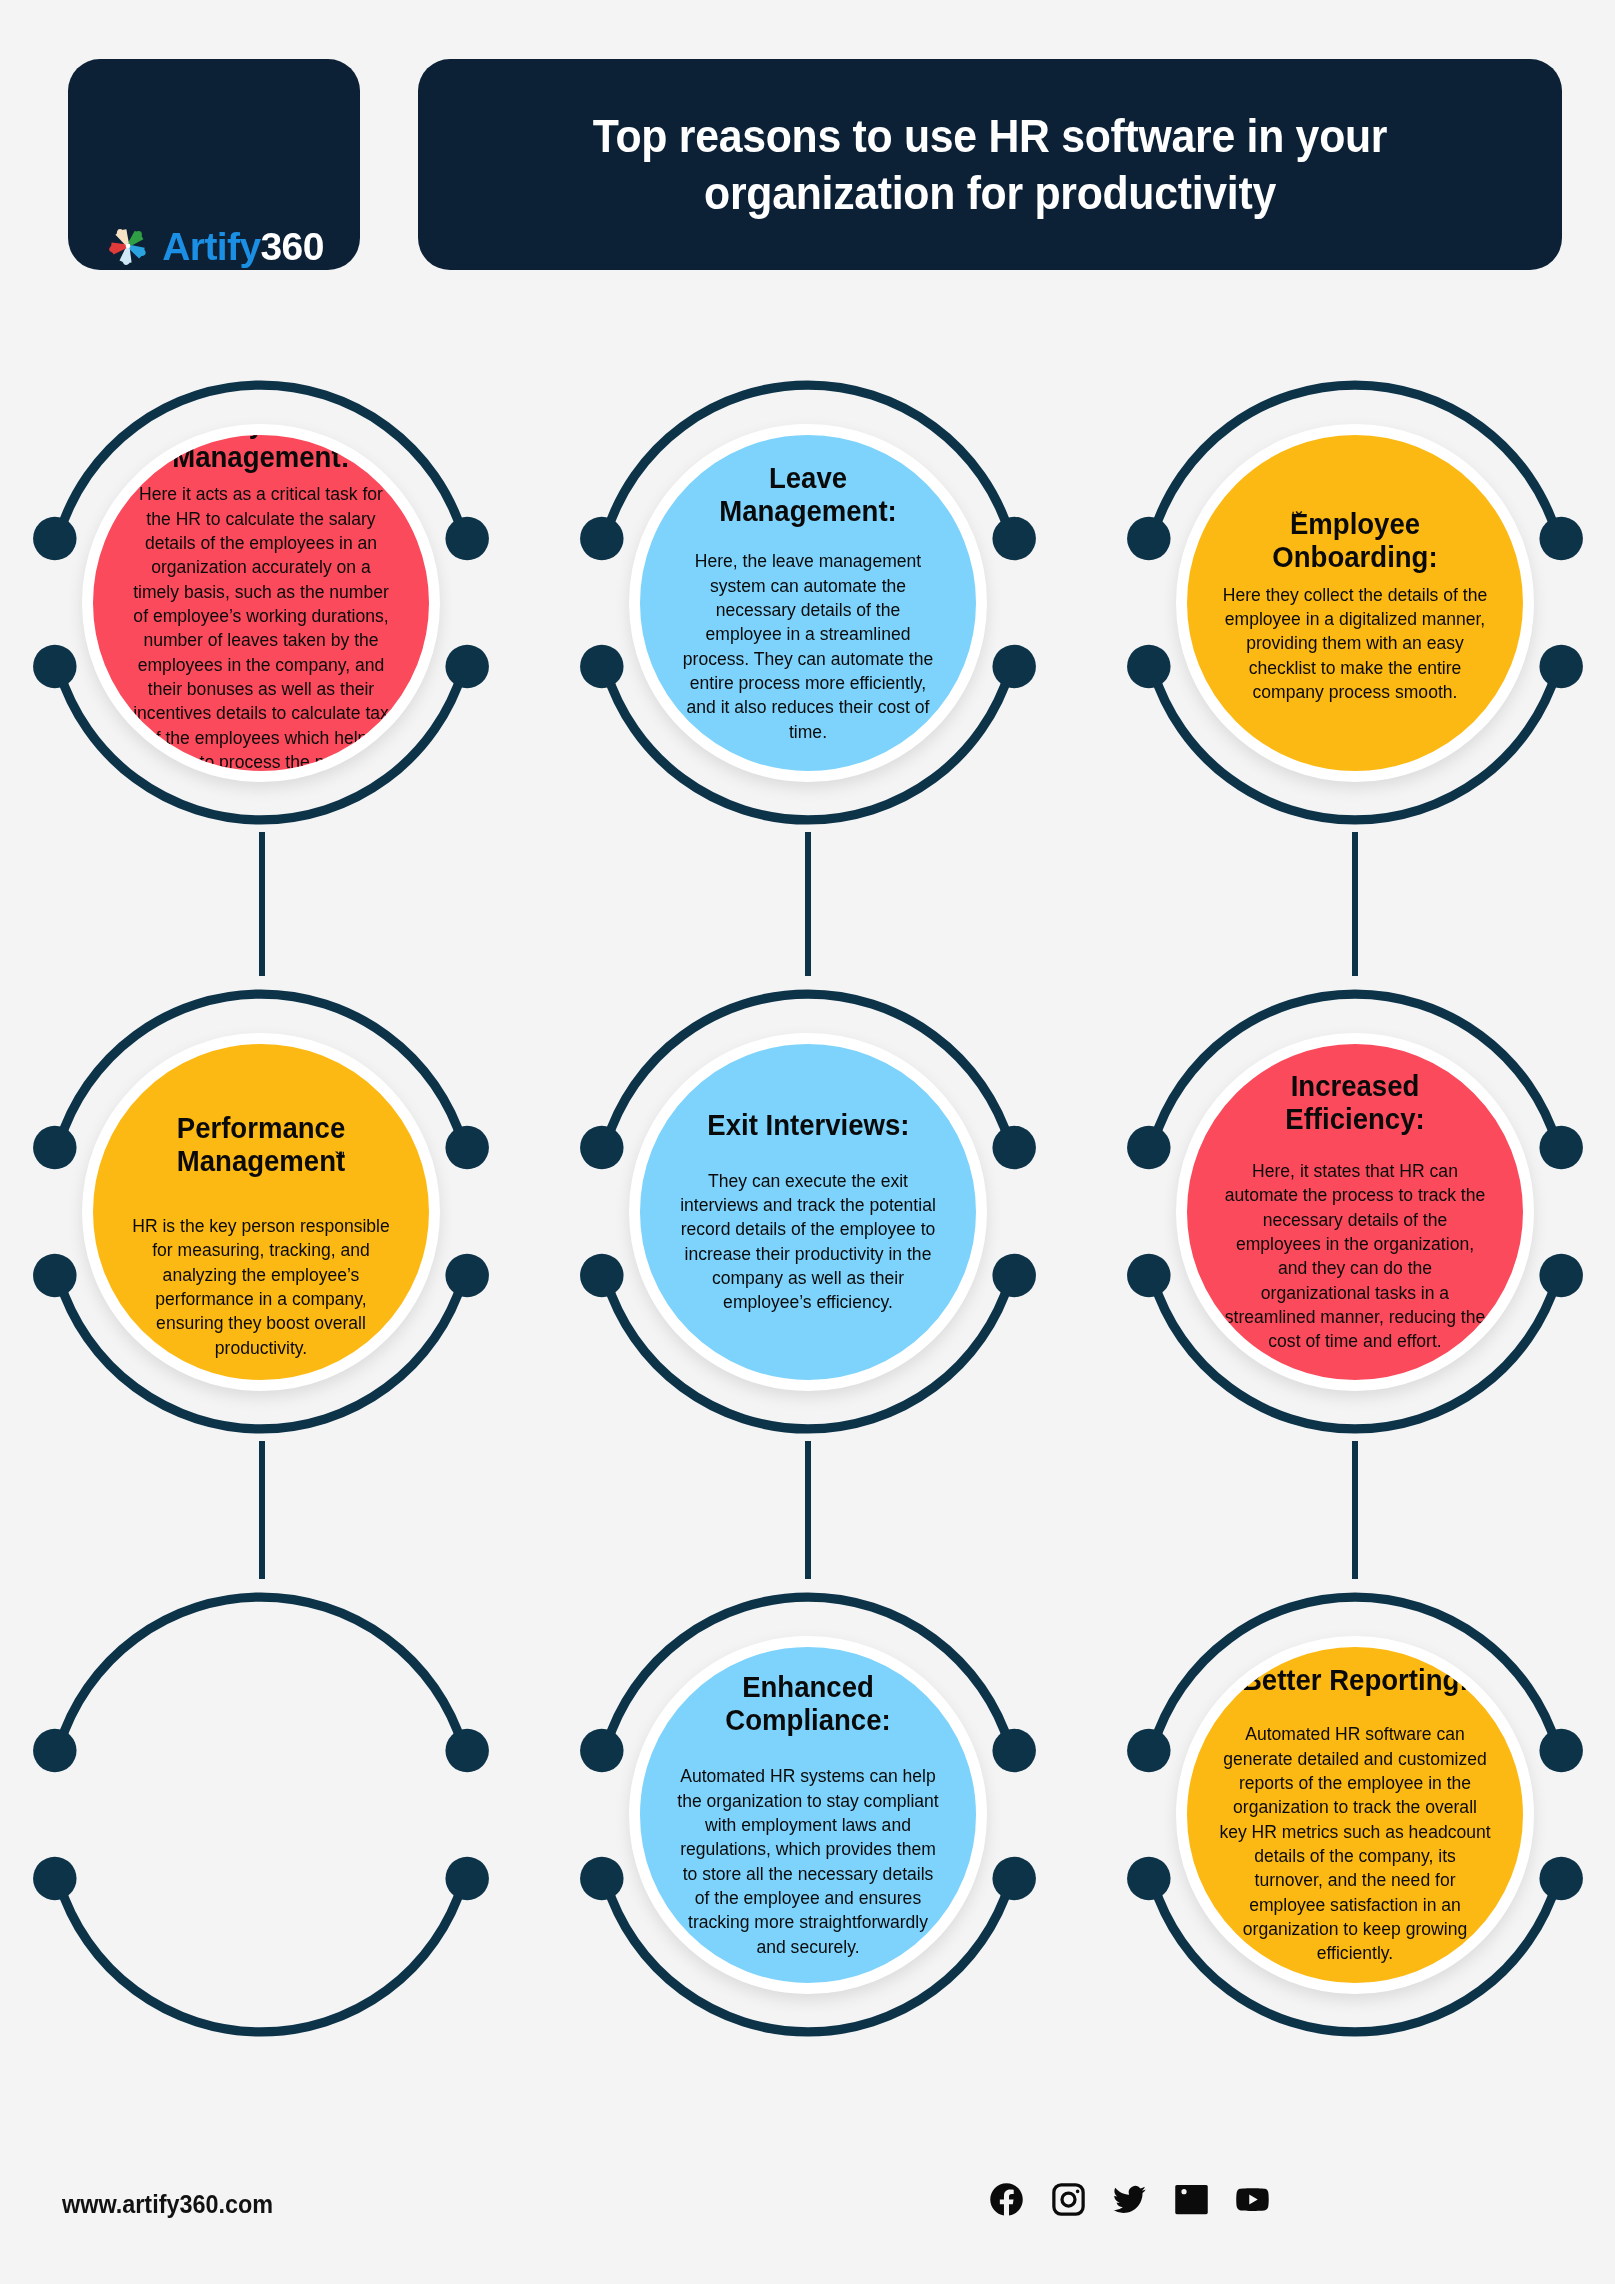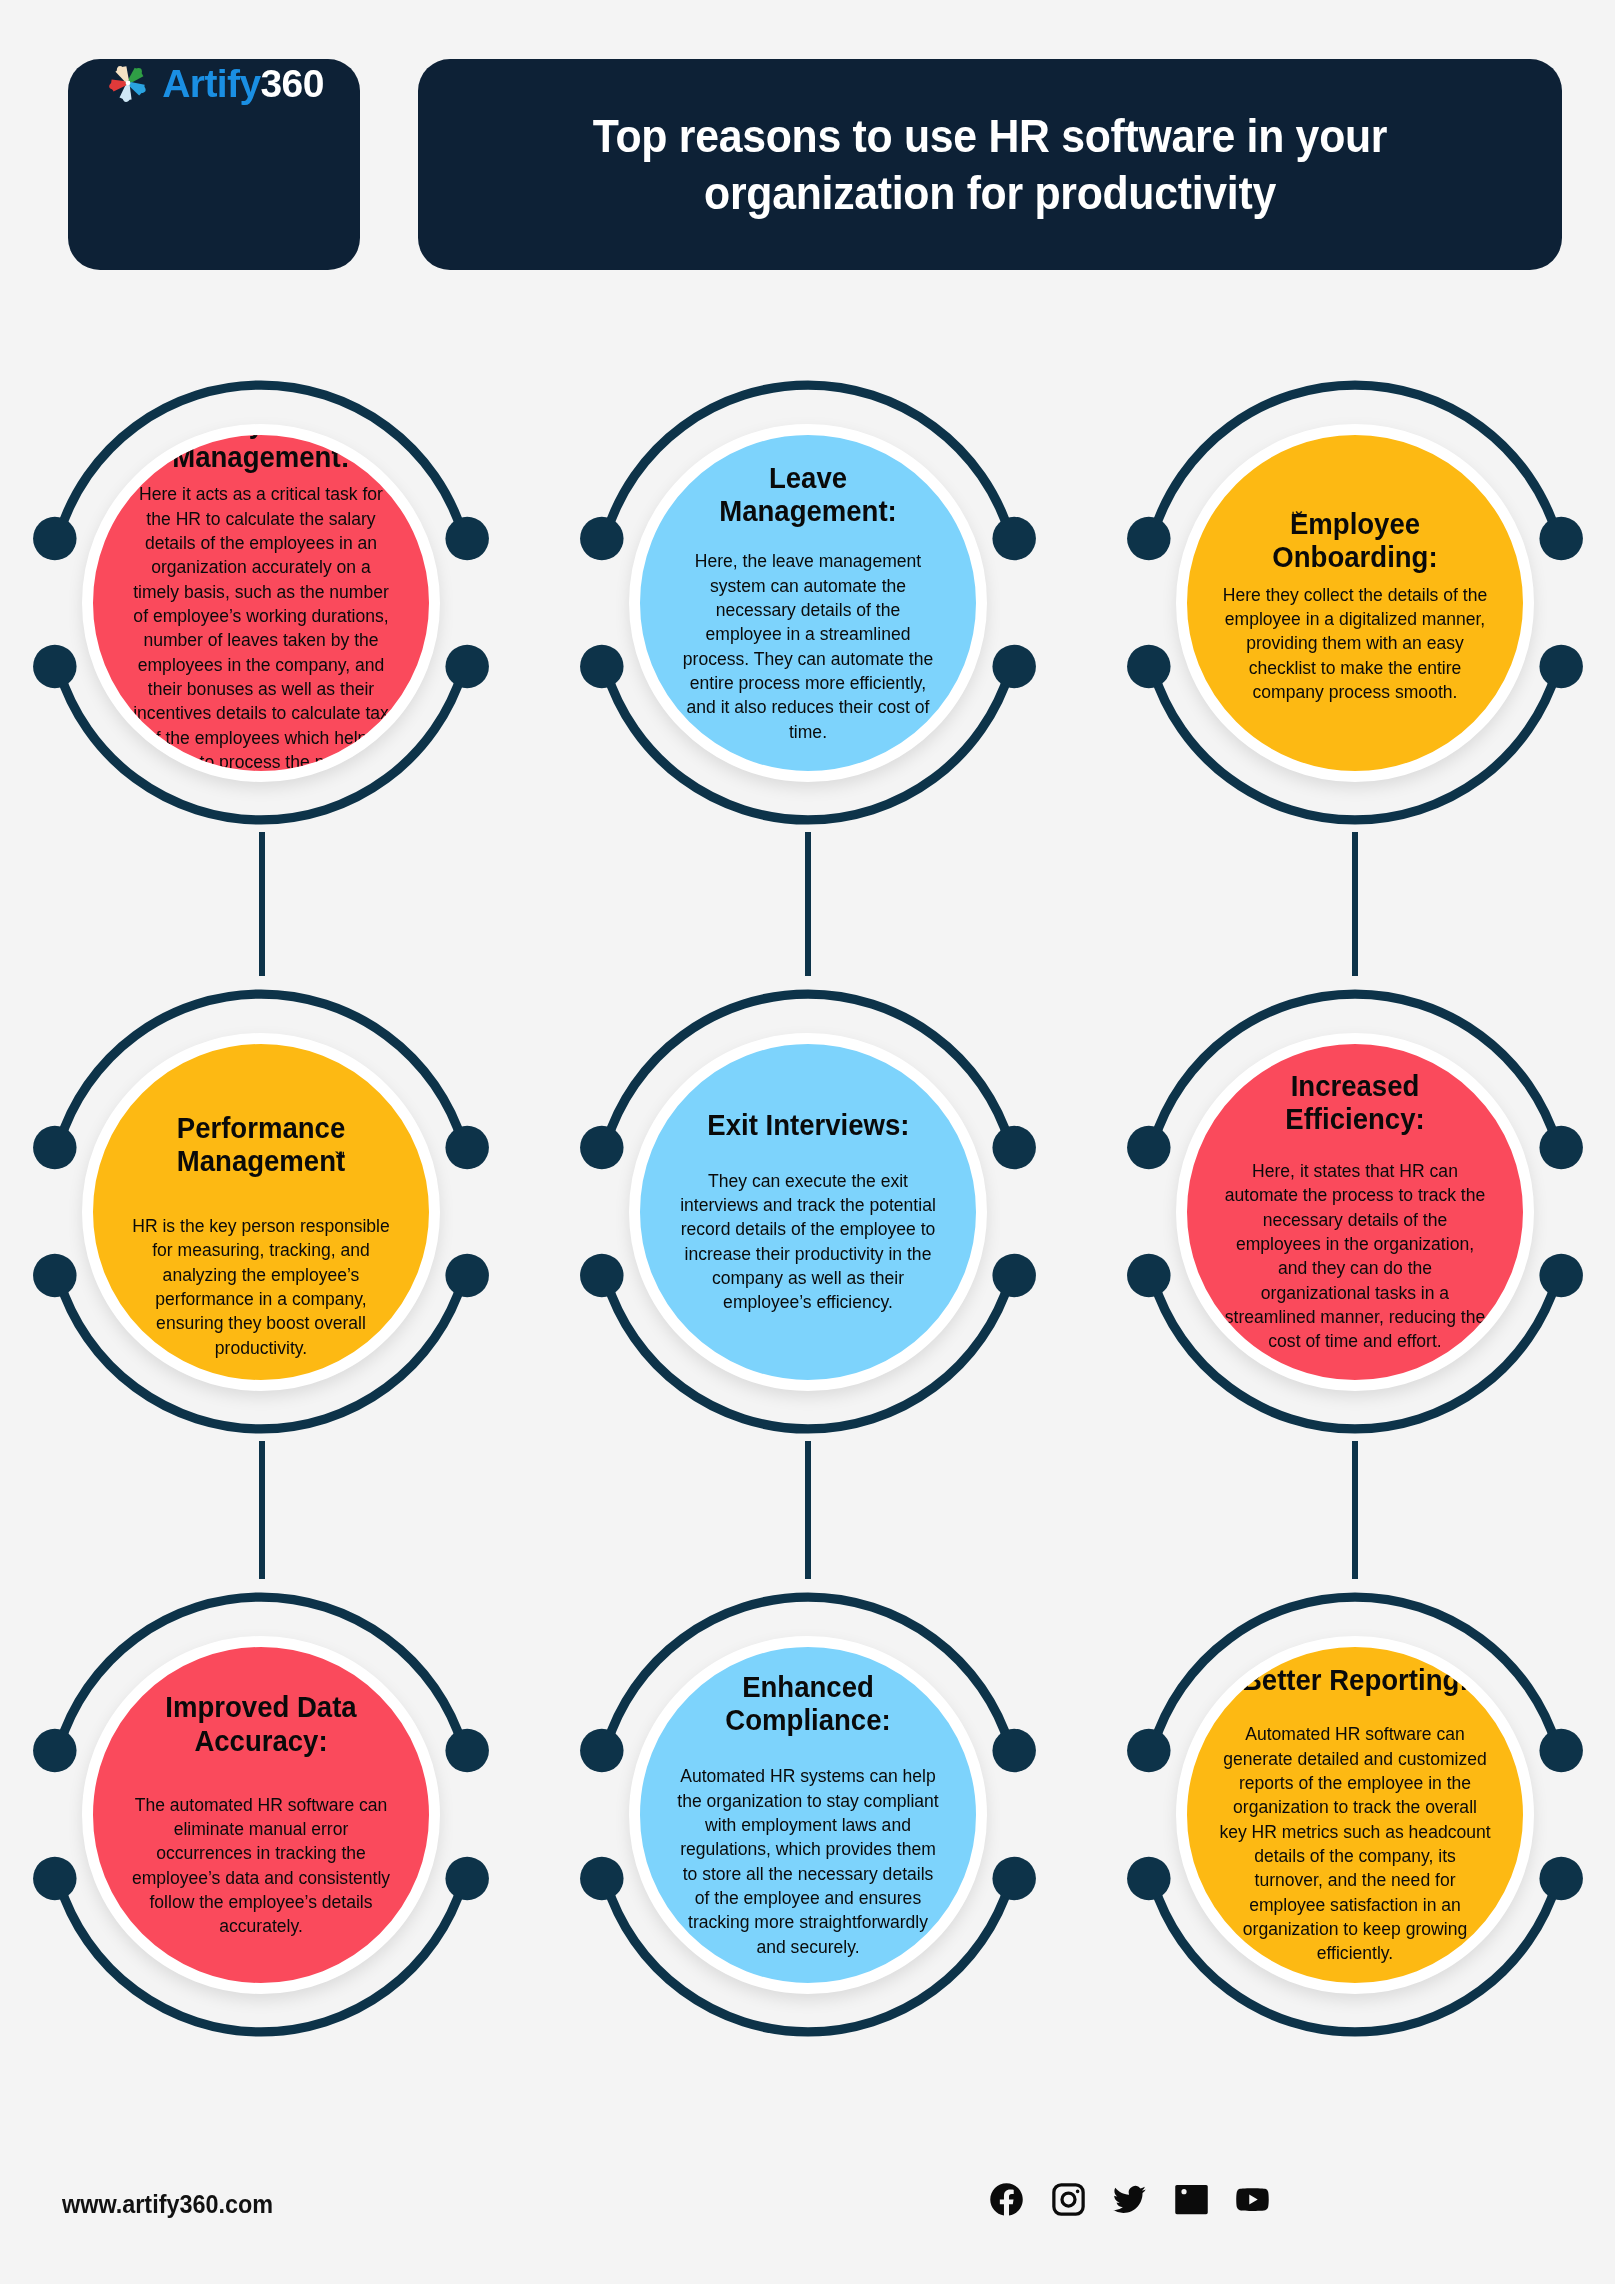--- a/index.html
+++ b/index.html
@@ -11,21 +11,21 @@
   }
 
   
   .header-row{
     position:absolute; left:0; top:0; width:1616px; height:286px;
   }
   .logo-card{
     position:absolute; left:68px; top:59px;
     width:292px; height:211px;
     background:#0d2136; border-radius:32px;
-    display:flex; align-items:flex-start; justify-content:center;
+    display:flex; align-items:flex-end; justify-content:center;
   }
   .logo-wrap{ display:flex; align-items:center; gap:10px; }
   .logo-mark{ width:48px; height:48px; display:block; }
   .logo-text{ font-size:39px; font-weight:bold; letter-spacing:-0.6px; line-height:1; }
   .logo-text .lt-a{ color:#1a8fe3; }
   .logo-text .lt-n{ color:#ffffff; }
 
   .title-card{
     position:absolute; left:418px; top:59px;
     width:1144px; height:211px;
@@ -287,24 +287,20 @@
         <path d="M55 290 A340 340 0 0 1 705 290"></path>
         <path d="M55 510 A340 340 0 0 0 705 510"></path>
       </g>
       <g fill="#0d3349">
         <circle cx="48" cy="297" r="35"></circle>
           <circle cx="712" cy="297" r="35"></circle>
         <circle cx="48" cy="503" r="35"></circle>
           <circle cx="712" cy="503" r="35"></circle>
       </g>
     </svg>
-    <div class="disc c-red">
-      <div class="node-title" style="margin-bottom:35px;">Improved Data Accuracy:</div>
-      <div class="node-body">The automated HR software can eliminate manual error occurrences in tracking the employee’s data and consistently follow the employee’s details accurately.</div>
-    </div>
   </div>
 
   <div class="node col-1 row-2">
     <svg class="ring-svg" viewBox="0 0 760 800">
       <g fill="none" stroke="#0d3349" stroke-width="15" stroke-linecap="round">
         <path d="M55 290 A340 340 0 0 1 705 290"></path>
         <path d="M55 510 A340 340 0 0 0 705 510"></path>
       </g>
       <g fill="#0d3349">
         <circle cx="48" cy="297" r="35"></circle>

